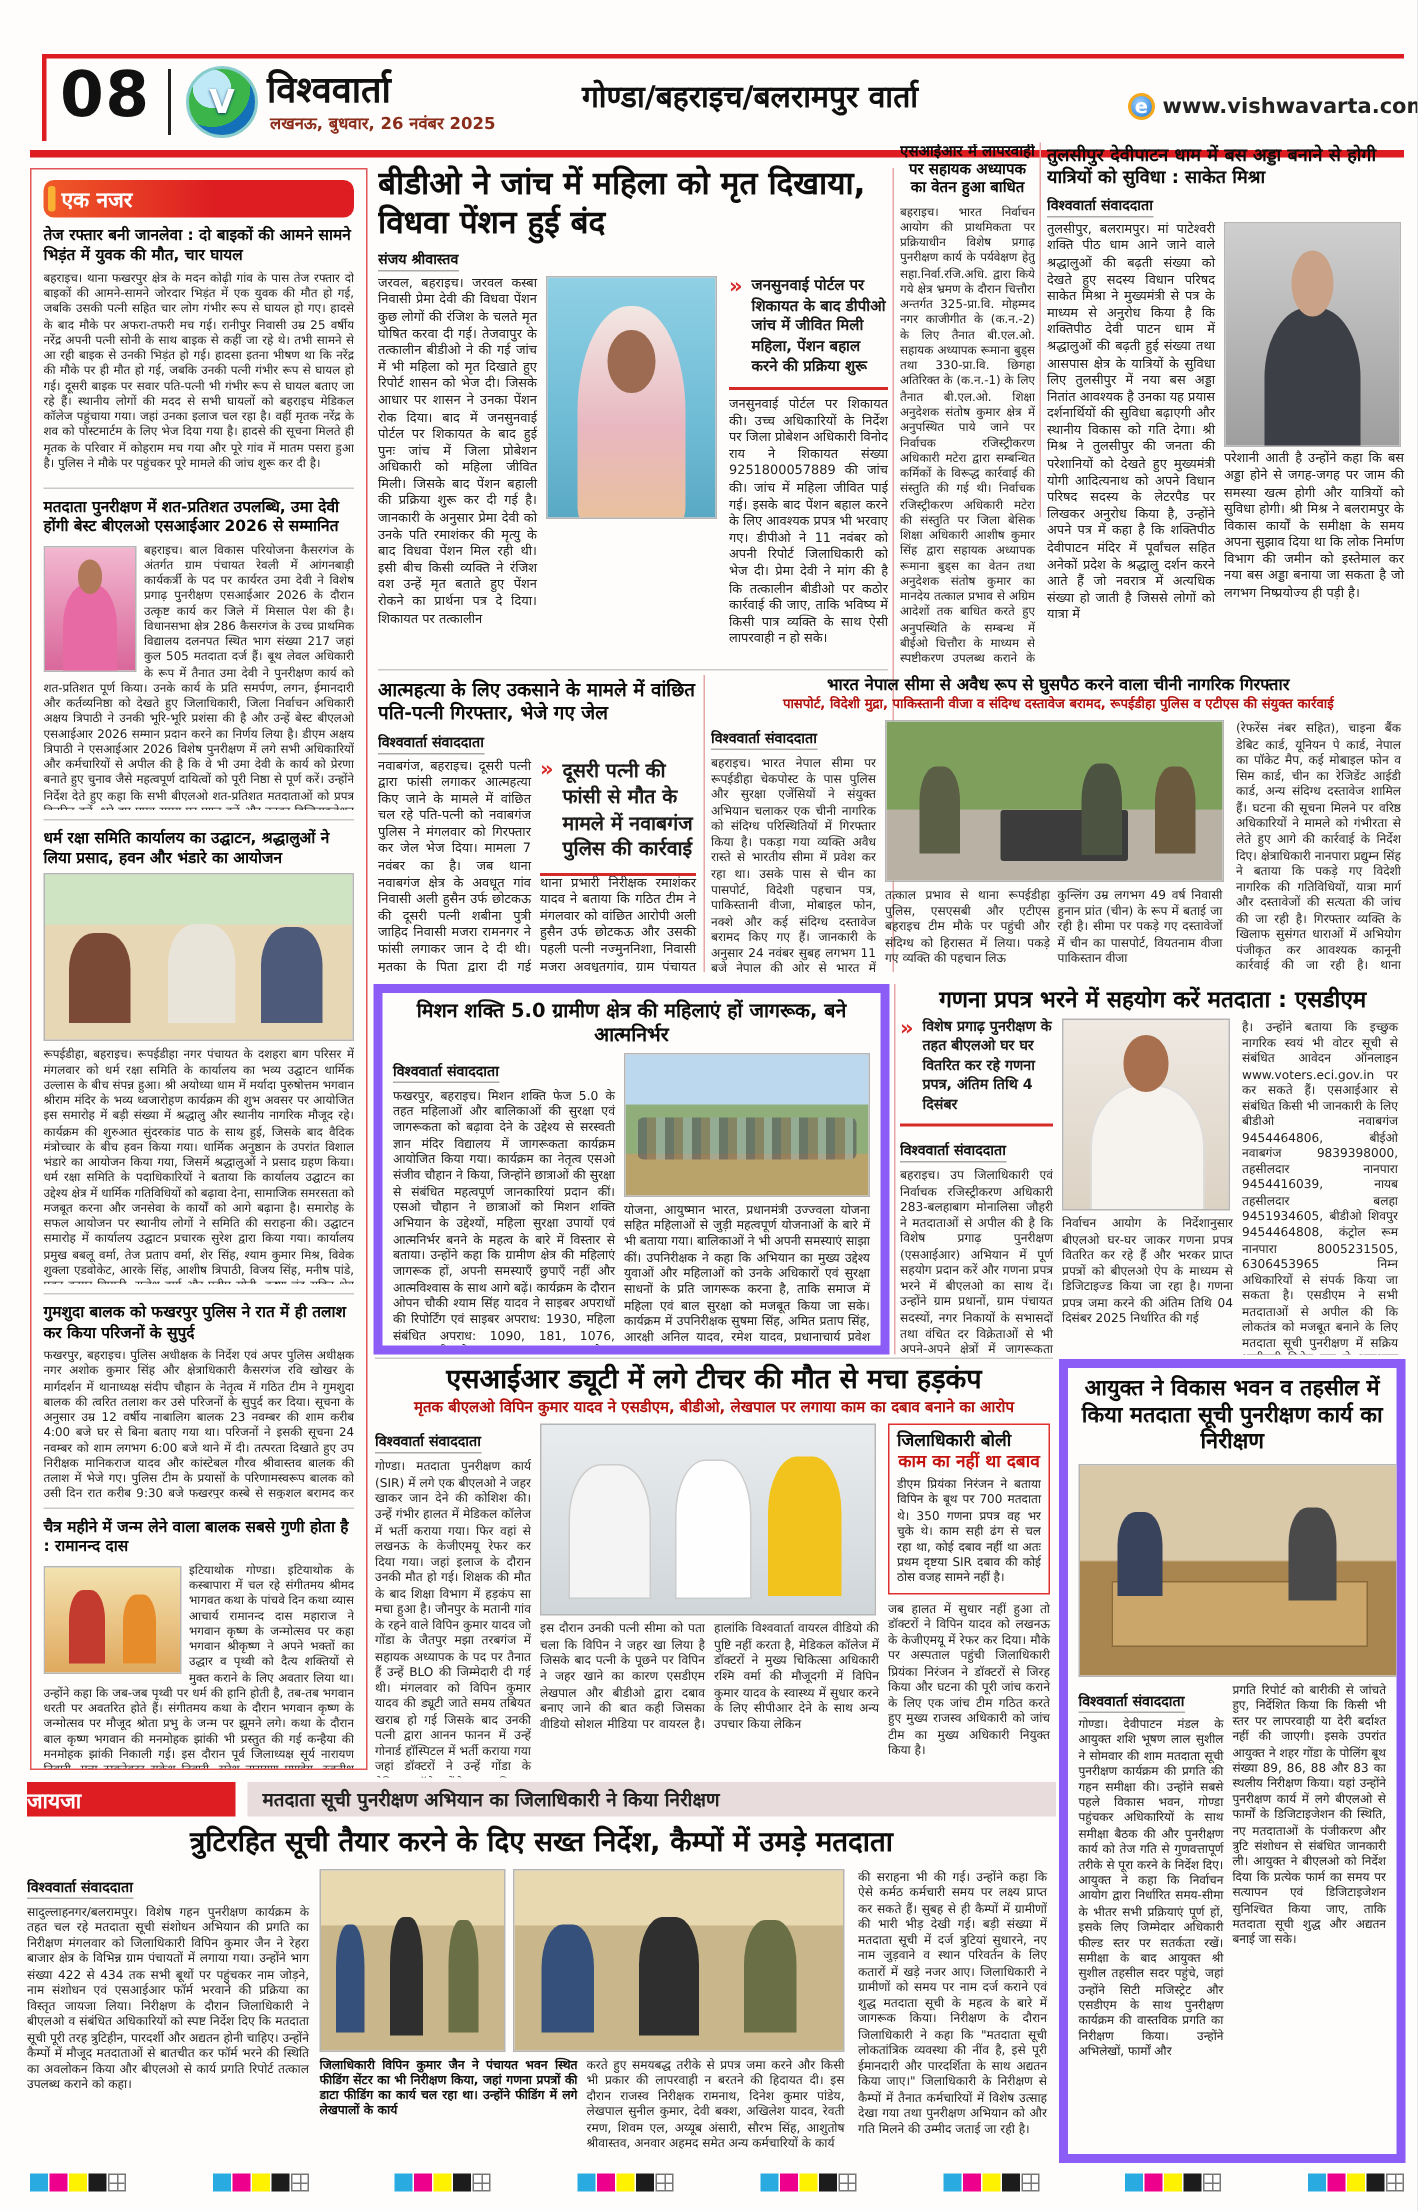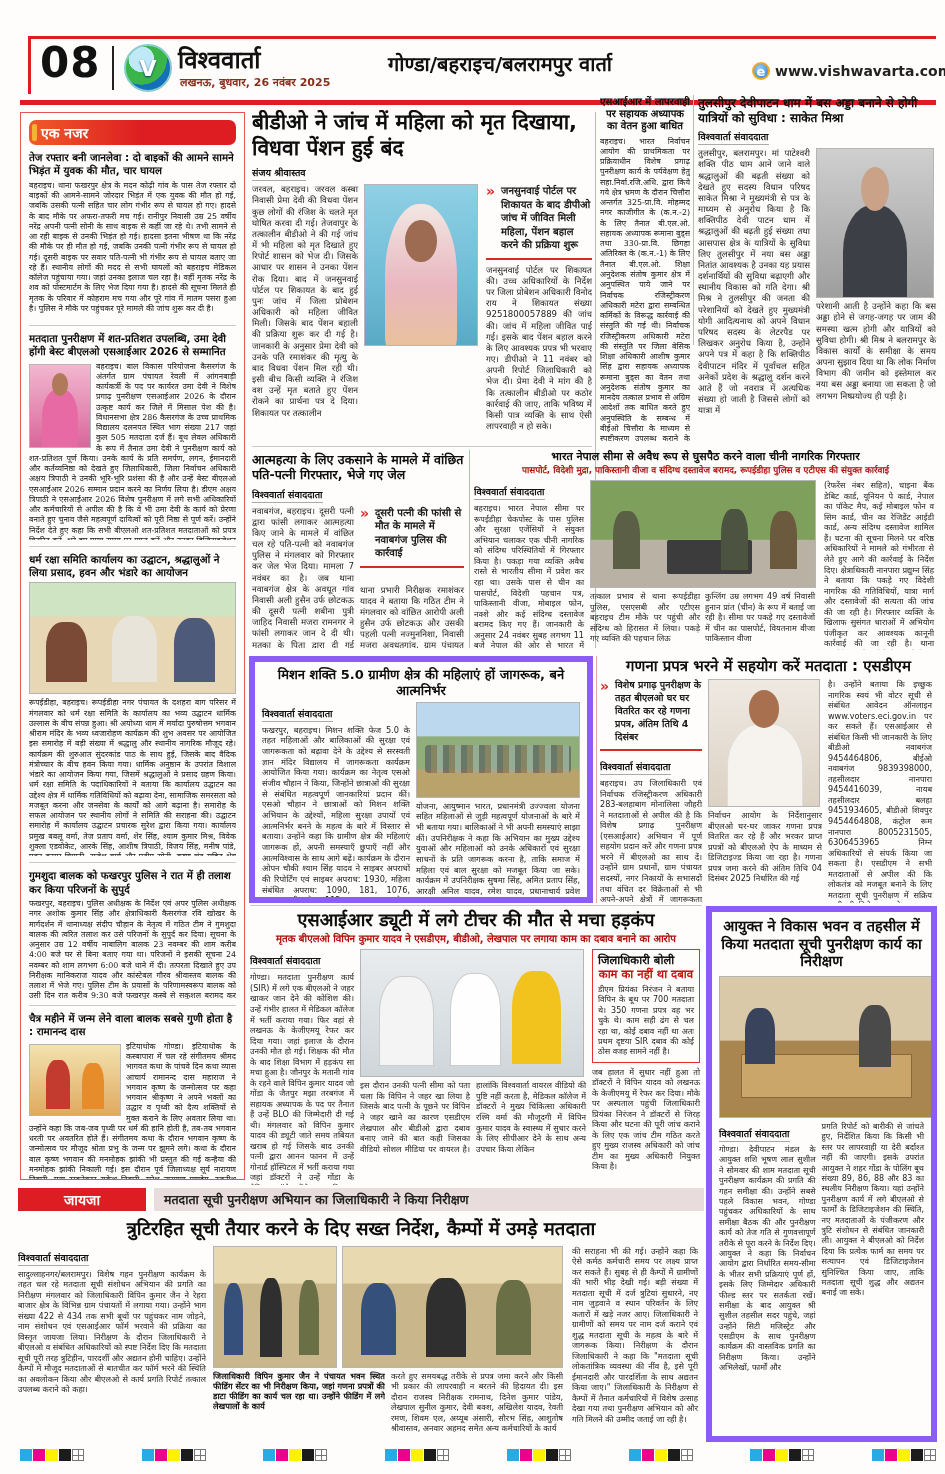--- a/index.html
+++ b/index.html
@@ -81,22 +81,22 @@
   .ph-katha i.b2{left:58%;top:26%;width:24%;height:66%;background:#e78c2a;border-radius:40% 40% 0 0;}
   
   .ekn{left:20px;top:112px;width:225px;height:1068px;border:1.5px solid #e05555;box-sizing:border-box;padding:7px 8px;}
   .ekn-banner{background:linear-gradient(90deg,#f05a28,#dd1d21 55%);color:#fff;font-weight:bold;font-size:14px;
               padding:3px 12px;border-radius:7px;position:relative;margin-bottom:6px;}
   .ekn-banner::before{content:"";position:absolute;left:3px;top:4px;bottom:4px;width:5px;background:#f8b133;border-radius:2px;}
   .ekn h3{font-size:10.3px;font-weight:bold;line-height:1.3;margin:6px 0 3px 0;color:#0c0c0c;}
   .ekn .body{font-size:7.9px;}
   .ekn .hsep{margin:6px 0;}
   
-  .jay-tag{background:#dd1d21;color:#fff;font-weight:bold;font-size:14px;text-align:center;
-           padding:2px 0;width:128px;flex:none;}
+  .jay-tag{background:#dd1d21;color:#fff;font-weight:bold;font-size:14px;
+           padding:2px 0;width:139px;flex:none;}
   .jay-strip{background:#e9dcdc;color:#222;font-weight:bold;font-size:12.5px;padding:3px 10px;flex:1;}
   
   .regrow{left:20px;top:1449px;width:916px;height:15px;display:flex;justify-content:space-between;}
   .reg{display:flex;gap:1px;}
   .reg b{width:12px;height:12px;display:block;}
   .reg .c{background:#29abe2;} .reg .m{background:#ec008c;} .reg .y{background:#fff200;} .reg .k{background:#1c1c1c;}
   .reg .x{width:12px;height:12px;border:1px solid #777;box-sizing:border-box;position:relative;background:#fff;}
   .reg .x::before{content:"";position:absolute;left:50%;top:0;bottom:0;width:1px;background:#777;}
   .reg .x::after{content:"";position:absolute;top:50%;left:0;right:0;height:1px;background:#777;}
   .dmbox{border:1.5px solid #e03131;padding:4px 5px;box-sizing:border-box;}
@@ -206,21 +206,21 @@
       </div>
     </div>
   </div>
 
   <div class="abs art" style="left:252px;top:452px;width:213px;height:196px">
     <div class="hl hl-left" style="font-size:12.5px">आत्महत्या के लिए उकसाने के मामले में वांछित पति-पत्नी गिरफ्तार, भेजे गए जेल</div>
     <div class="byline">विश्ववार्ता संवाददाता</div>
     <div style="display:flex;gap:6px">
       <div class="body" style="width:102px;height:142px">नवाबगंज, बहराइच। दूसरी पत्नी द्वारा फांसी लगाकर आत्महत्या किए जाने के मामले में वांछित चल रहे पति-पत्नी को नवाबगंज पुलिस ने मंगलवार को गिरफ्तार कर जेल भेज दिया। मामला 7 नवंबर का है। जब थाना नवाबगंज क्षेत्र के अवधूत गांव निवासी अली हुसैन उर्फ छोटकऊ की दूसरी पत्नी शबीना पुत्री जाहिद निवासी मजरा रामनगर ने फांसी लगाकर जान दे दी थी। मृतका के पिता द्वारा दी गई तहरीर के आधार पर पुलिस ने पति-पत्नी पर आत्महत्या के लिए उकसाने का मुकदमा पंजीकृत कर खोजबीन शुरू की थी। जांच में सामने आया कि शबीना ने पहली पत्नी नज्मुननिशा और पति द्वारा प्रताड़ित किए जाने और उकसाने पर आत्महत्या की।</div>
       <div style="width:104px">
-        <div class="callout" style="font-size:10px;margin-bottom:17px">दूसरी पत्नी की फांसी से मौत के मामले में नवाबगंज पुलिस की कार्रवाई</div>
+        <div class="callout" style="font-size:13px;margin-bottom:0">दूसरी पत्नी की फांसी से मौत के मामले में नवाबगंज पुलिस की कार्रवाई</div>
         <div class="body" style="height:86px">थाना प्रभारी निरीक्षक रमाशंकर यादव ने बताया कि गठित टीम ने मंगलवार को वांछित आरोपी अली हुसैन उर्फ छोटकऊ और उसकी पहली पत्नी नज्मुननिशा, निवासी मजरा अवधूतगांव, ग्राम पंचायत रामनगर सेमरा, थाना नवाबगंज, को गिरफ्तार कर न्यायालय रवाना कर दिया। दोनों आरोपी 189/25, धारा 108 बीएनएस में वांछित चल रहे थे। गिरफ्तारी टीम में उप निरीक्षक चन्द्रिका प्रसाद, महिला उपनिरीक्षक इशरत जहाँ, हेड कांस्टेबल अर्जुन चौरसिया, हेड कांस्टेबल जितेन्द्र राज सिंह शामिल रहे।</div>
       </div>
     </div>
   </div>
 
   <div class="abs art" style="left:474px;top:450px;width:463px;height:200px">
     <div class="hl" style="font-size:11px">भारत नेपाल सीमा से अवैध रूप से घुसपैठ करने वाला चीनी नागरिक गिरफ्तार</div>
     <div class="subhead" style="font-size:8.8px;margin:2px 0 4px 0">पासपोर्ट, विदेशी मुद्रा, पाकिस्तानी वीजा व संदिग्ध दस्तावेज बरामद, रूपईडीहा पुलिस व एटीएस की संयुक्त कार्रवाई</div>
     <div style="display:flex;gap:6px">
       <div style="width:110px">

